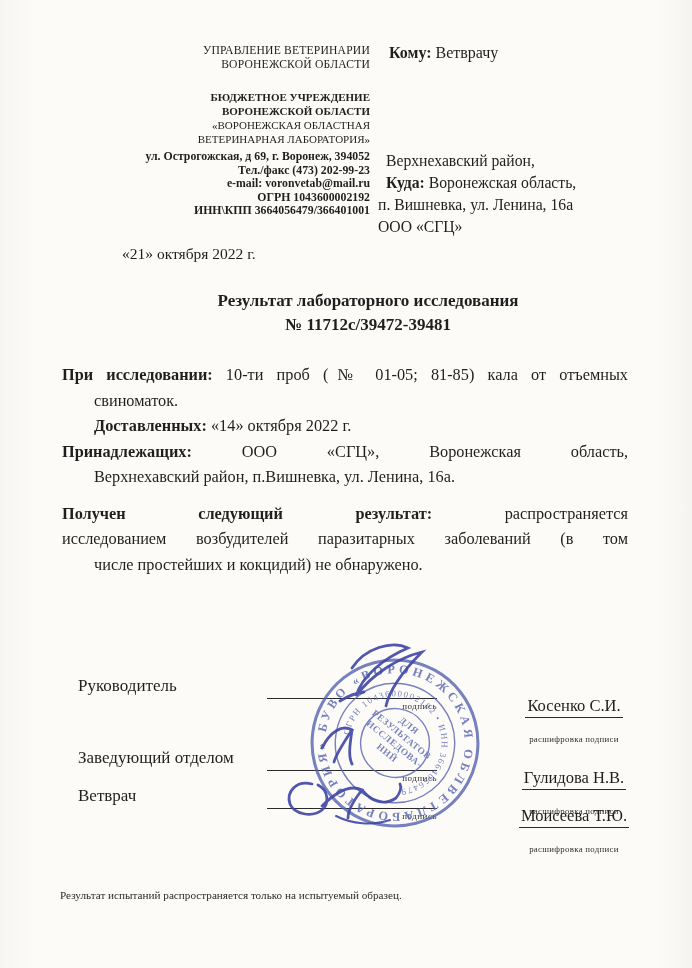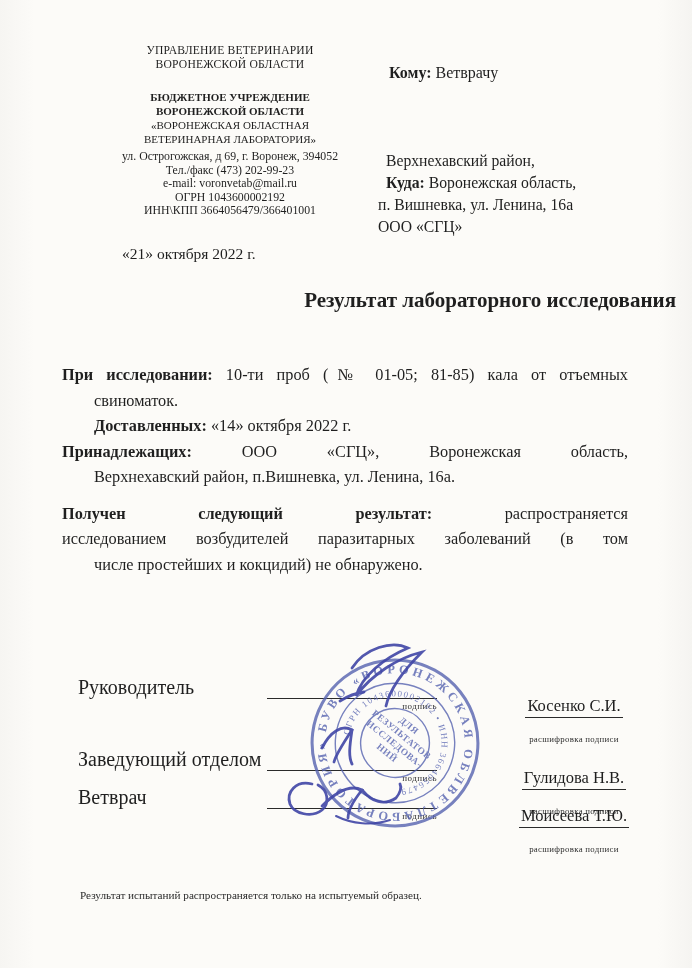--- a/index.html
+++ b/index.html
@@ -2,50 +2,50 @@
 <html><head>
 <meta charset="utf-8">
 <style>
   html,body{margin:0;padding:0;background:#e8e8e6;}
   .page{
     position:relative;width:692px;height:968px;margin:0 auto;
     background:linear-gradient(90deg,#f6f5f2 0%,#fcfbf8 5%,#fcfbf8 95%,#f5f4f1 100%);
     font-family:"Liberation Serif","DejaVu Serif",serif;
     color:#1f1f1f;overflow:hidden;
   }
-  .center{text-align:center;}
+  .center{text-align:right;}
   .abs{position:absolute;}
   
   .auth{left:90px;top:44px;width:280px;font-size:11.6px;line-height:14px;letter-spacing:.2px;}
   .inst{left:90px;top:90px;width:280px;font-size:11px;line-height:14px;}
   .inst .b{font-weight:bold;}
-  .contact{left:90px;top:150px;width:280px;font-size:11.8px;line-height:13.5px;}
+  .contact{left:90px;top:150px;width:280px;font-size:11.8px;line-height:13.5px;font-weight:bold;}
   .date-line{left:122px;top:245px;font-size:15.5px;}
   
-  .komu{left:389px;top:44px;width:260px;font-size:16px;margin-top:20px;}
+  .komu{left:389px;top:44px;width:260px;font-size:16px;}
   .kuda{left:378px;top:150px;width:268px;font-size:15.7px;line-height:22px;}
   .kuda .ind{padding-left:8px;}
   b.lbl{font-weight:bold;}
   
-  .doc-title{left:60px;top:289px;width:616px;font-size:21px;font-weight:bold;line-height:23.5px;text-align:right;}
+  .doc-title{left:60px;top:289px;width:616px;font-size:17px;font-weight:bold;line-height:23.5px;text-align:center;}
   
   .bodytext{left:62px;top:362px;width:566px;font-size:16.3px;line-height:25.5px;}
   .jline{text-align:justify;text-align-last:justify;}
   .jline.last{text-align-last:left;margin-left:32px;}
   .para2{margin-top:11px;}
   
   .sigrow{left:0;width:692px;height:50px;}
-  .sigrow .role{position:absolute;left:78px;top:0;font-size:20px;}
+  .sigrow .role{position:absolute;left:78px;top:0;font-size:17px;}
   .sigrow .sline{position:absolute;left:267px;top:0;width:170px;height:22px;border-bottom:1.4px solid #2a2a2a;}
   .sigrow .scap{position:absolute;left:267px;top:25px;width:170px;text-align:right;font-size:9px;letter-spacing:.5px;color:#2e2e2e;}
   .sigrow .nameblk{position:absolute;left:498px;top:0;width:152px;text-align:center;}
   .sigrow .name{display:inline-block;font-size:16.5px;border-bottom:1.2px solid #2a2a2a;padding:0 2px 1px 2px;margin-top:20px;}
   .sigrow .ncap{font-size:8.8px;letter-spacing:.3px;color:#2e2e2e;margin-top:16px;}
   
-  .footer-note{left:80px;top:889px;font-size:11.2px;color:#2b2b2b;}
+  .footer-note{left:60px;top:889px;font-size:11.2px;color:#2b2b2b;}
   
   .stampbox{left:306px;top:654px;width:178px;height:178px;opacity:.8;pointer-events:none;}
   .inklayer{left:0;top:0;width:692px;height:968px;opacity:.9;pointer-events:none;}
   svg text{font-family:"Liberation Serif","DejaVu Serif",serif;}
 </style>
 </head>
 <body>
 
 <div class="page">
 
@@ -75,20 +75,21 @@
 
   <div class="abs kuda">
     <div class="ind">Верхнехавский район,</div>
     <div class="ind"><b class="lbl">Куда:</b><span> Воронежская область,</span></div>
     <div>п. Вишневка, ул. Ленина, 16а</div>
     <div>ООО «СГЦ»</div>
   </div>
 
   <div class="abs doc-title">
     <div>Результат лабораторного исследования</div>
+    <div>№ 11712с/39472-39481</div>
   </div>
 
   <div class="abs bodytext">
     <div class="para1">
       <div class="jline"><b class="lbl">При исследовании:</b><span> 10-ти проб (№ 01-05; 81-85) кала от отъемных</span></div>
       <div class="jline last"><b class="lbl"></b><span>свиноматок.</span></div>
       <div class="jline last"><b class="lbl">Доставленных:</b><span> «14» октября 2022 г.</span></div>
       <div class="jline"><b class="lbl">Принадлежащих:</b><span> ООО «СГЦ», Воронежская область,</span></div>
       <div class="jline last"><b class="lbl"></b><span>Верхнехавский район, п.Вишневка, ул. Ленина, 16а.</span></div>
     </div>

